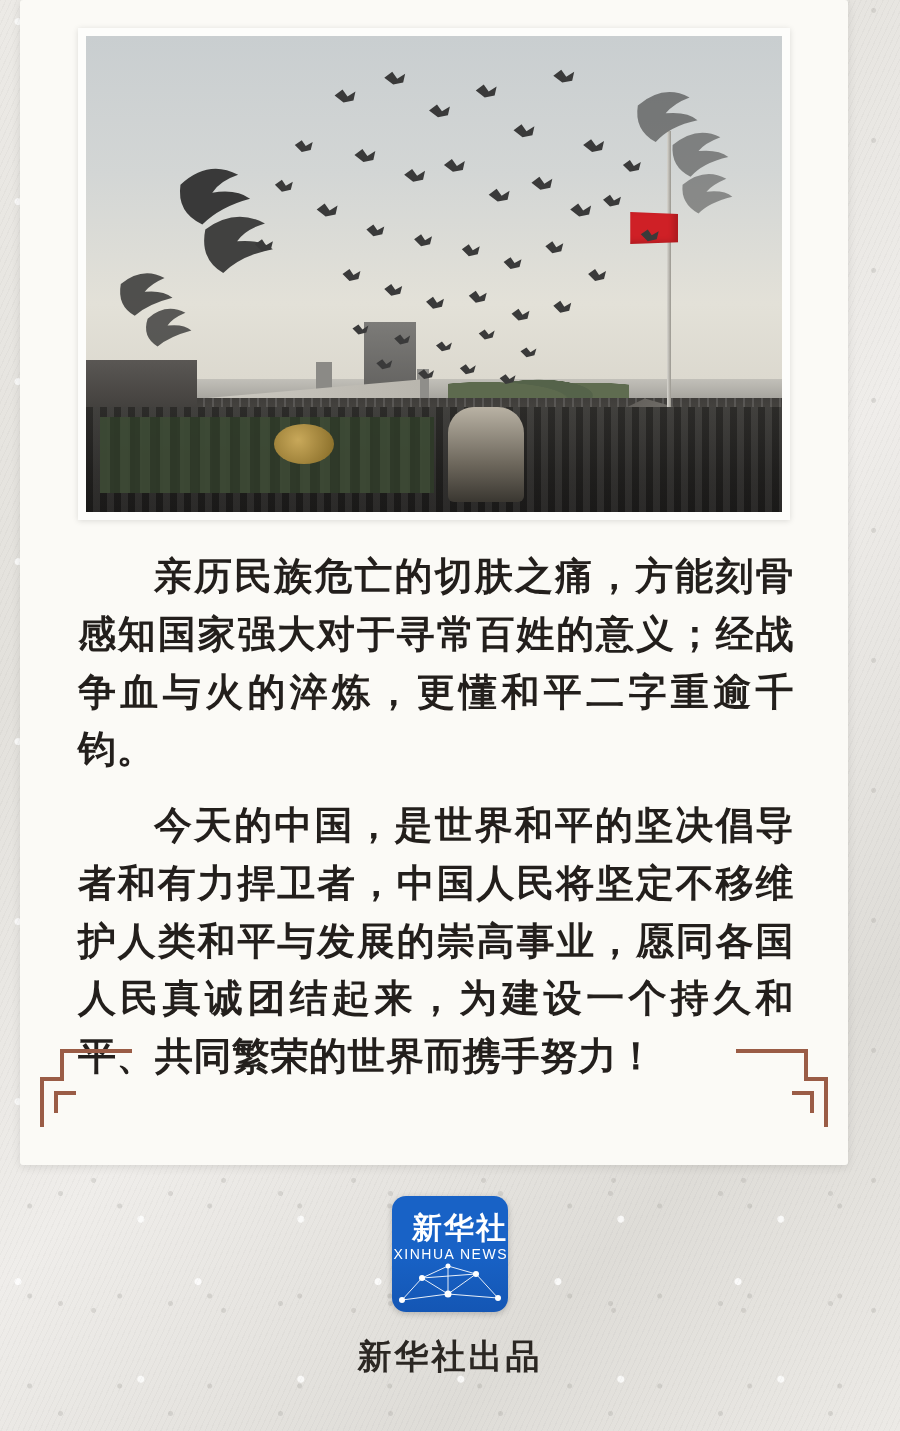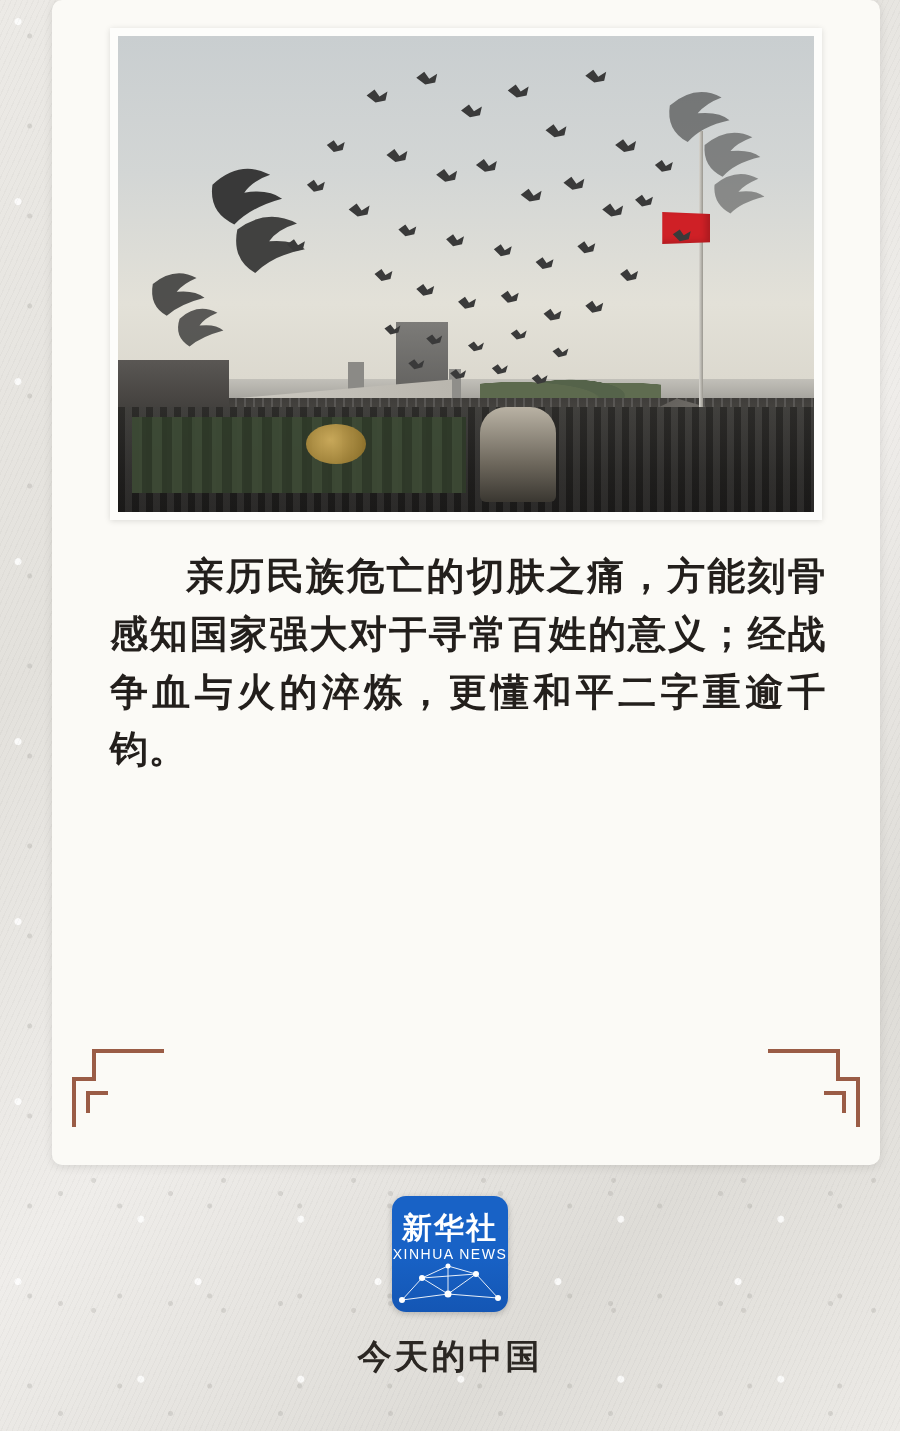--- a/index.html
+++ b/index.html
@@ -34,27 +34,27 @@
     inset: 0;
     background-image:
       repeating-linear-gradient(115deg, rgba(0,0,0,0.035) 0 1px, rgba(0,0,0,0) 1px 5px),
       repeating-linear-gradient(25deg, rgba(255,255,255,0.35) 0 1px, rgba(0,0,0,0) 1px 7px);
     mix-blend-mode: multiply;
     opacity: 0.6;
   }
 
   .card {
     position: absolute;
-    left: 52px;
+    left: 20px;
     top: 0;
     width: 828px;
     height: 1165px;
     background: #fbfaf6;
     box-shadow: 0 2px 10px rgba(0,0,0,0.10);
-    border-radius: 10px;
+    border-radius: 3px;
   }
 
   .photo-frame {
     position: absolute;
     left: 58px;
     top: 28px;
     width: 712px;
     height: 492px;
     background: #fdfdfb;
     box-shadow: 0 1px 6px rgba(0,0,0,0.13);
@@ -239,20 +239,21 @@
   }
   .logo {
     width: 116px;
     height: 116px;
     margin: 0 auto;
     border-radius: 14px;
     background: linear-gradient(to bottom, #1862c6 0%, #1862c6 50%, #1456b4 100%);
     position: relative;
     overflow: hidden;
     box-shadow: 0 2px 6px rgba(0,0,0,0.2);
+    text-align: right;
   }
   .logo-cn {
     position: absolute;
     top: 12px; left: 0; right: 0;
     color: #ffffff;
     font-size: 30px;
     font-weight: 700;
     letter-spacing: 2px;
     font-family: "Liberation Sans", sans-serif;
   }
@@ -360,20 +361,21 @@
             <path d="M190 150 l7 -5 l4 6 l7 -4 l-2 8 l-9 2z"></path>
             <path d="M170 210 l7 -5 l4 6 l7 -4 l-2 8 l-9 2z"></path>
           </g>
         </svg>
       </div>
     </div>
   </div>
 
   <div class="text-block">
     <p class="para">亲历民族危亡的切肤之痛，方能刻骨感知国家强大对于寻常百姓的意义；经战争血与火的淬炼，更懂和平二字重逾千钧。</p>
+    <p class="para">今天的中国，是世界和平的坚决倡导者和有力捍卫者，中国人民将坚定不移维护人类和平与发展的崇高事业，愿同各国人民真诚团结起来，为建设一个持久和平、共同繁荣的世界而携手努力！</p>
   </div>
 
   <div class="ornament orn-bl">
     <svg width="96" height="80" viewBox="0 0 96 80" aria-hidden="true">
       <g fill="none" stroke="#9a5c46" stroke-width="4">
         <path d="M96 2 H26 V30 H6 V78"></path>
         <path d="M40 44 H20 V64"></path>
       </g>
     </svg>
   </div>
@@ -400,14 +402,14 @@
           <circle cx="10" cy="40" r="3"></circle>
           <circle cx="30" cy="18" r="3"></circle>
           <circle cx="56" cy="34" r="3.5"></circle>
           <circle cx="84" cy="14" r="3"></circle>
           <circle cx="106" cy="38" r="3"></circle>
           <circle cx="56" cy="6" r="2.5"></circle>
         </g>
       </svg>
     </div>
   </div>
-  <div class="footer-caption">今天的中国</div>
+  <div class="footer-caption">新华社出品</div>
 </div>
 
 </body></html>

